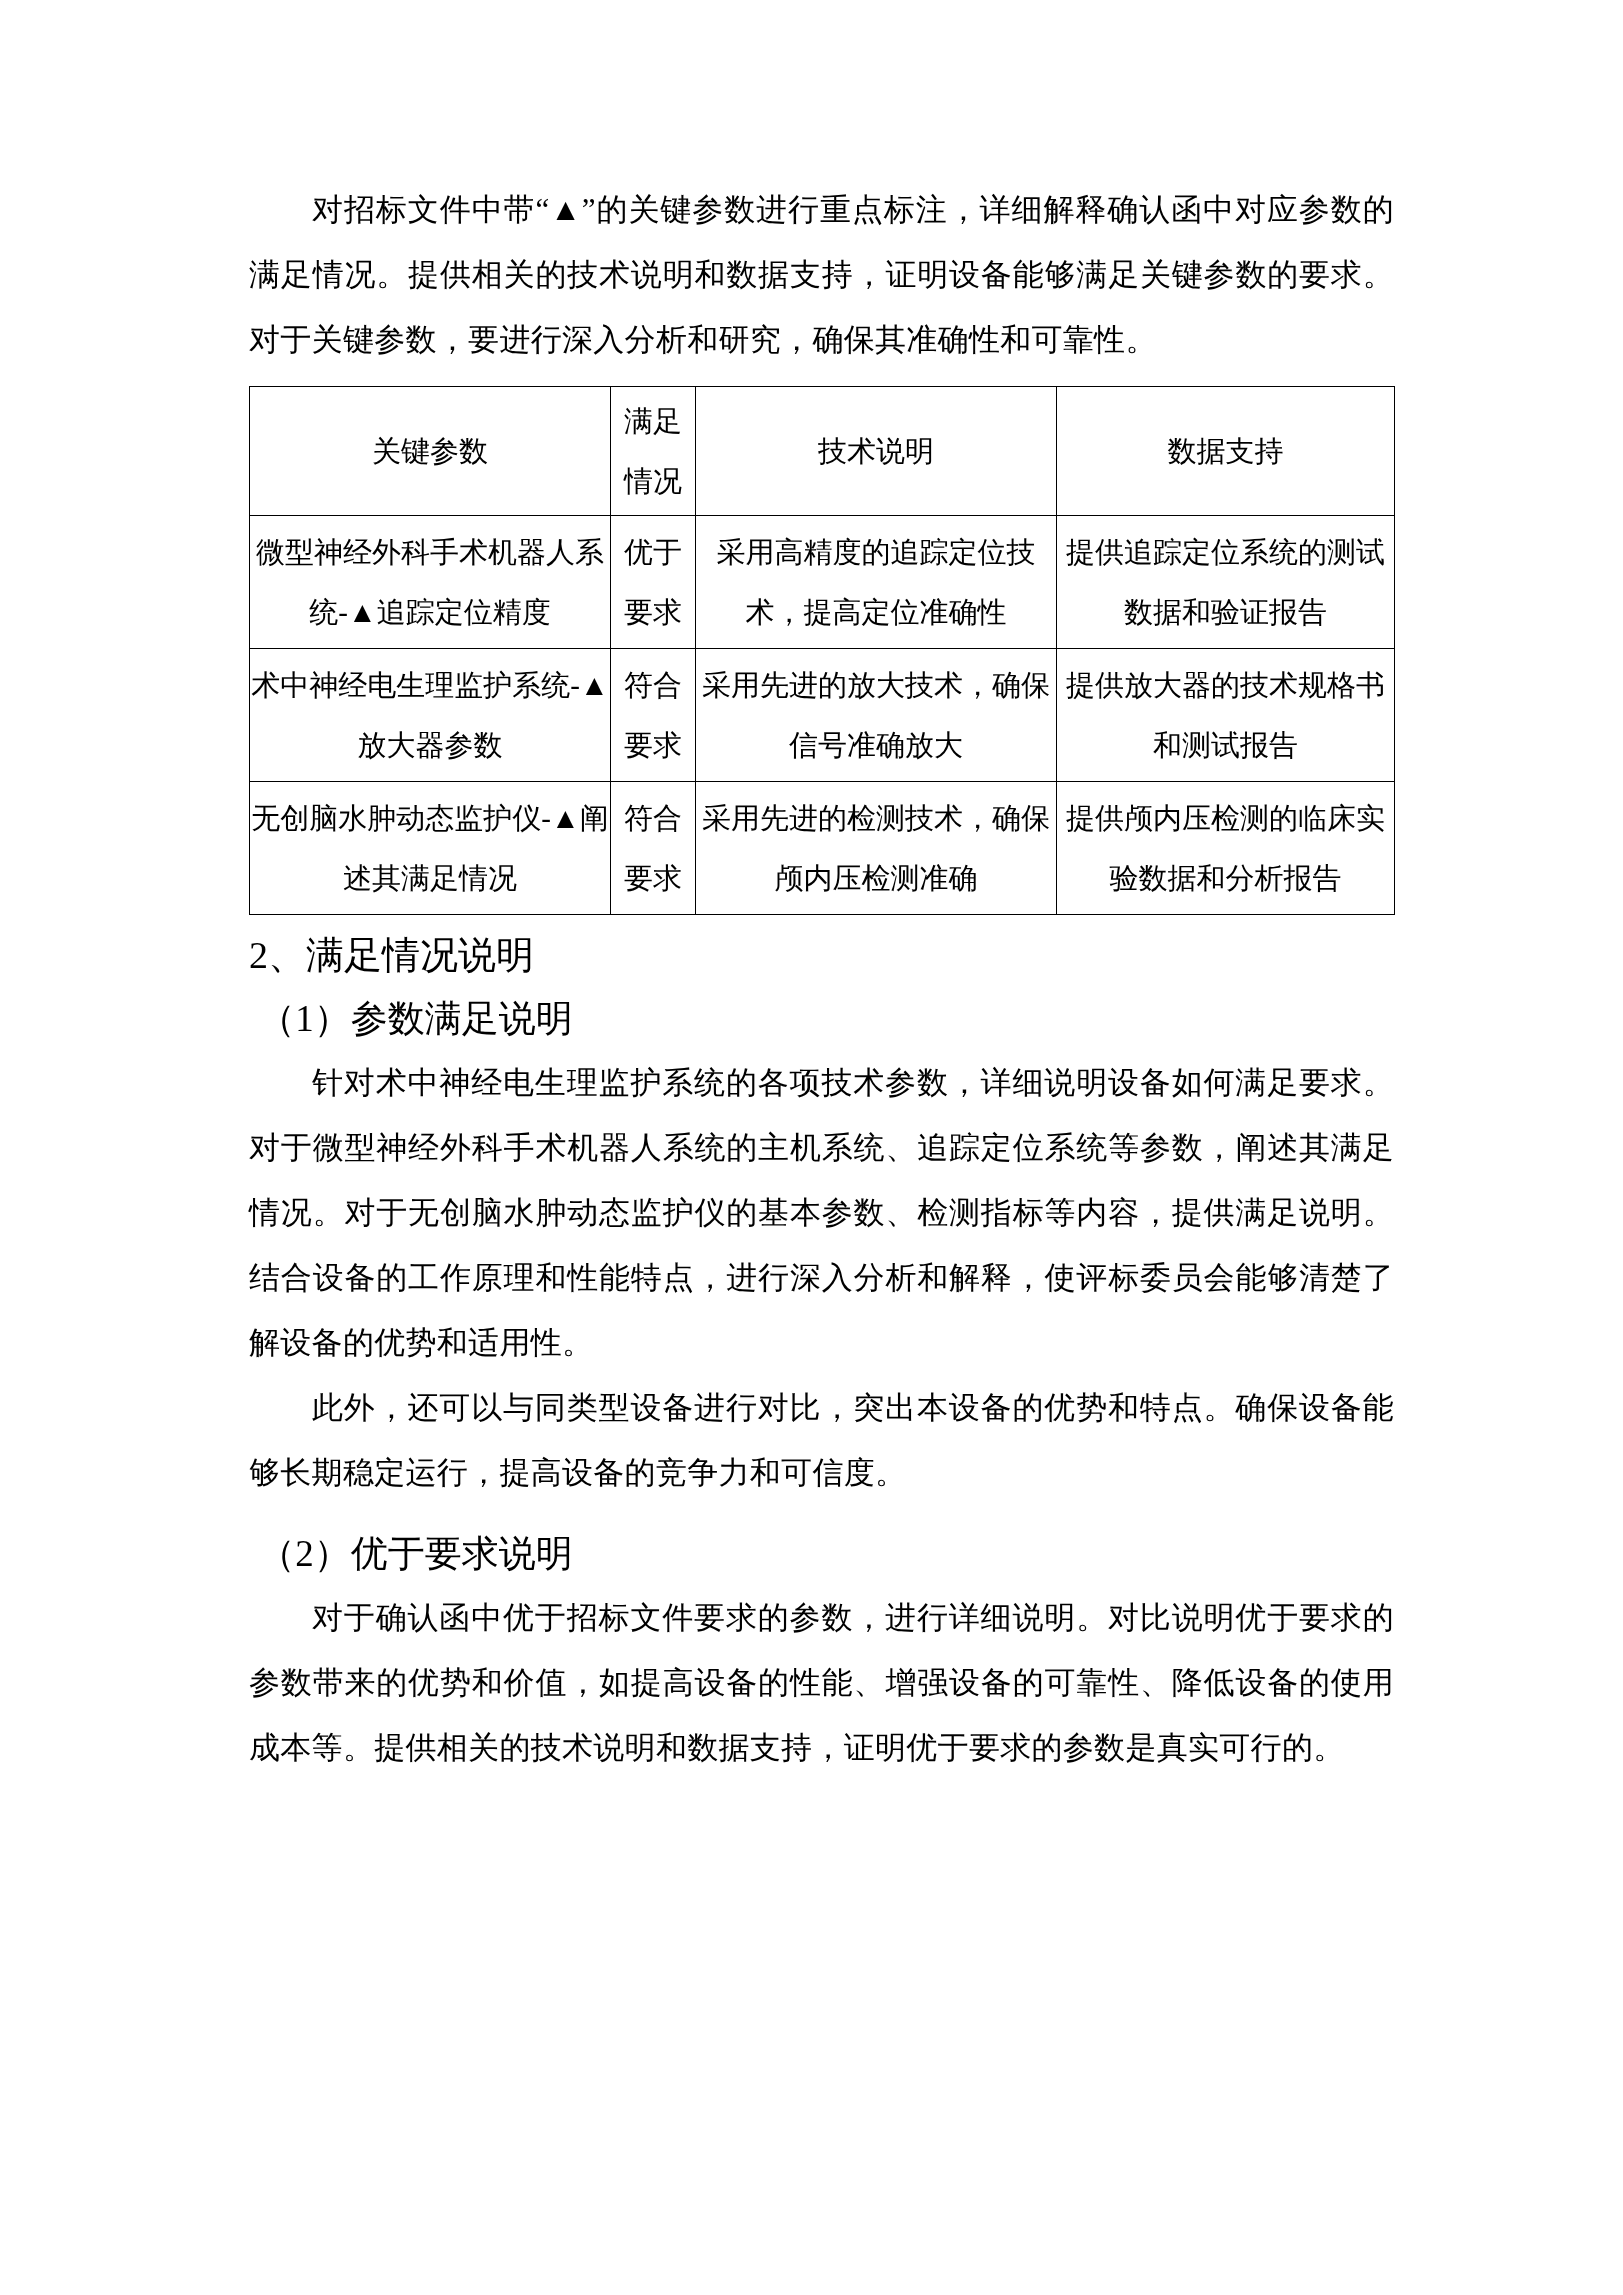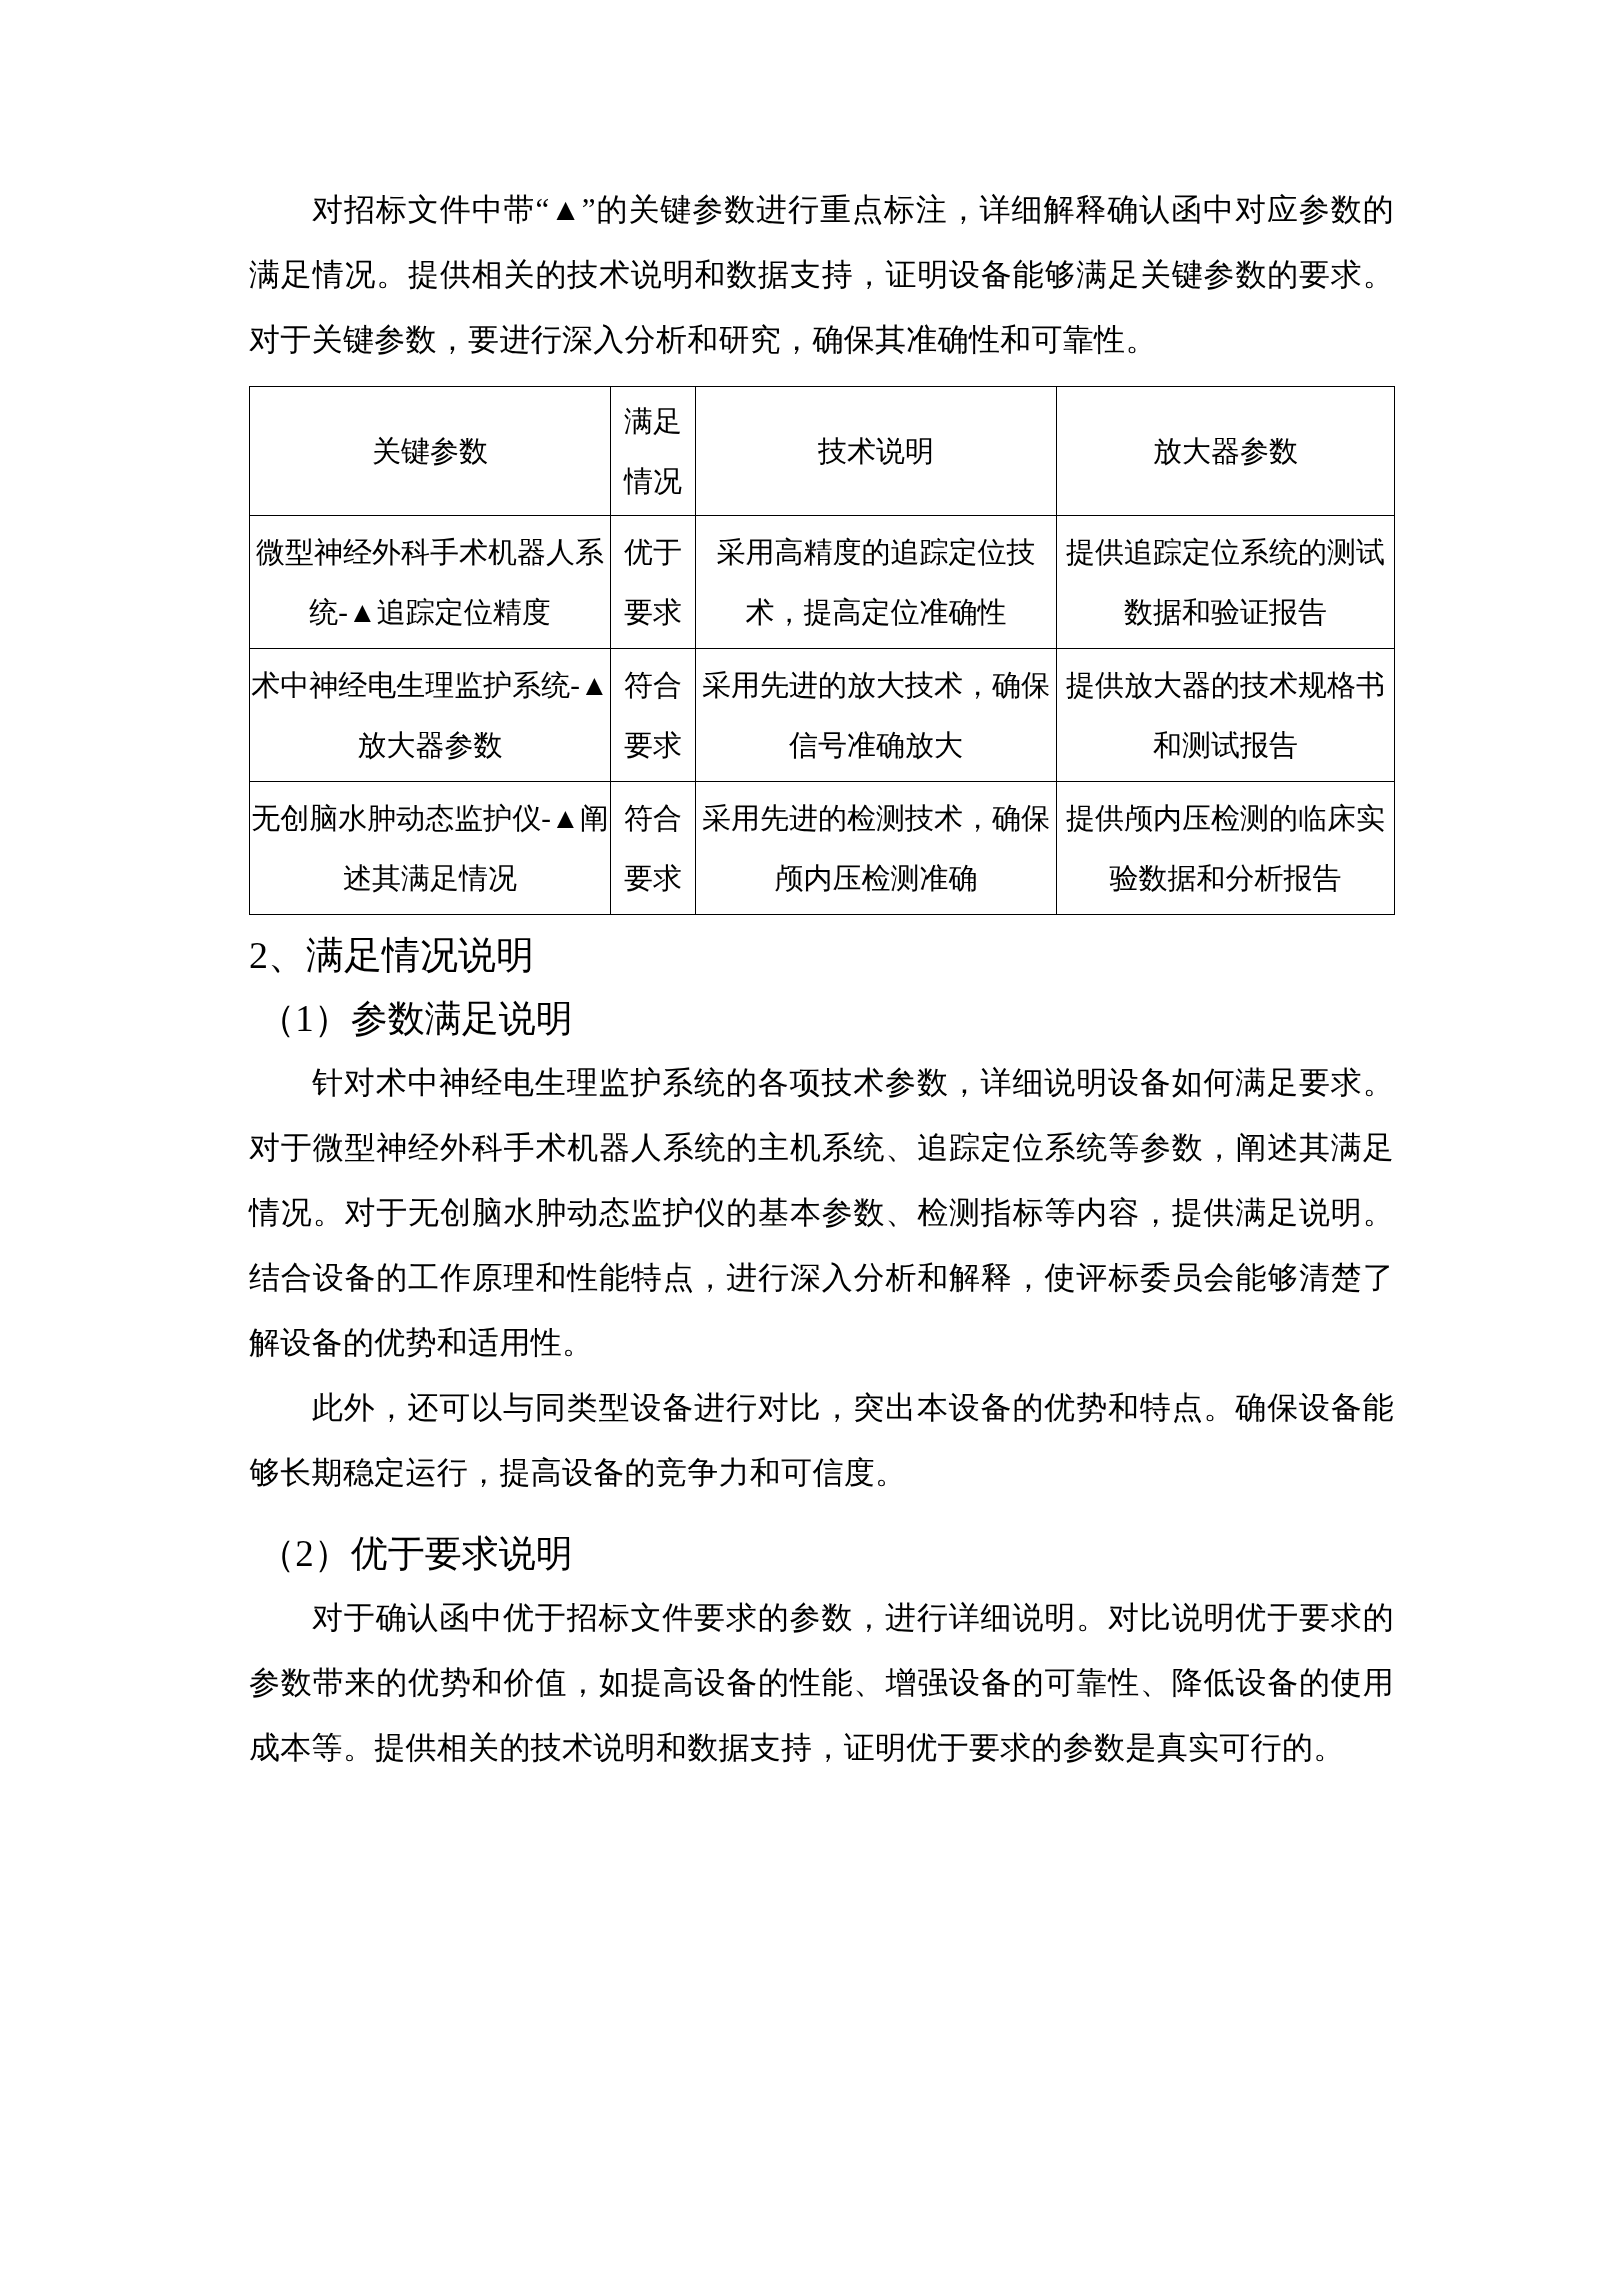--- a/index.html
+++ b/index.html
@@ -92,21 +92,21 @@
         <col class="c1">
           <col class="c2">
           <col class="c3">
           <col class="c4">
       </colgroup>
       <tbody>
         <tr class="header-row">
           <td>关键参数</td>
           <td class="cell-tight">满足情况</td>
           <td>技术说明</td>
-          <td>放大器参数</td>
+          <td>数据支持</td>
         </tr>
         <tr class="data-row">
           <td>微型神经外科手术机器人系统-▲追踪定位精度</td>
           <td class="cell-tight">优于要求</td>
           <td>采用高精度的追踪定位技术，提高定位准确性</td>
           <td>提供追踪定位系统的测试数据和验证报告</td>
         </tr>
         <tr class="data-row">
           <td>术中神经电生理监护系统-▲放大器参数</td>
           <td class="cell-tight">符合要求</td>

